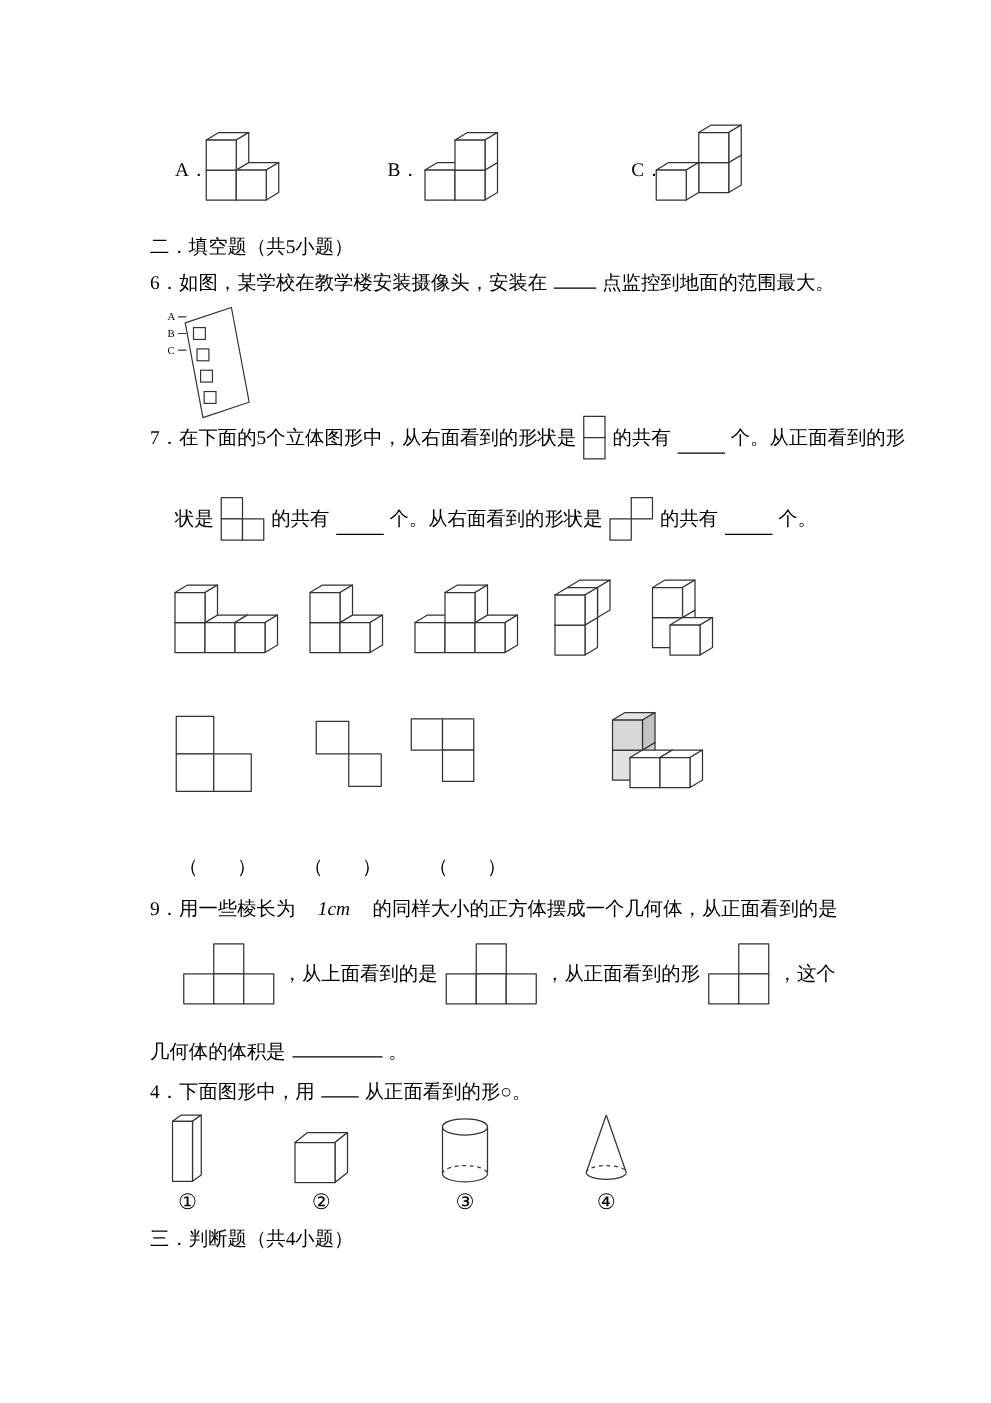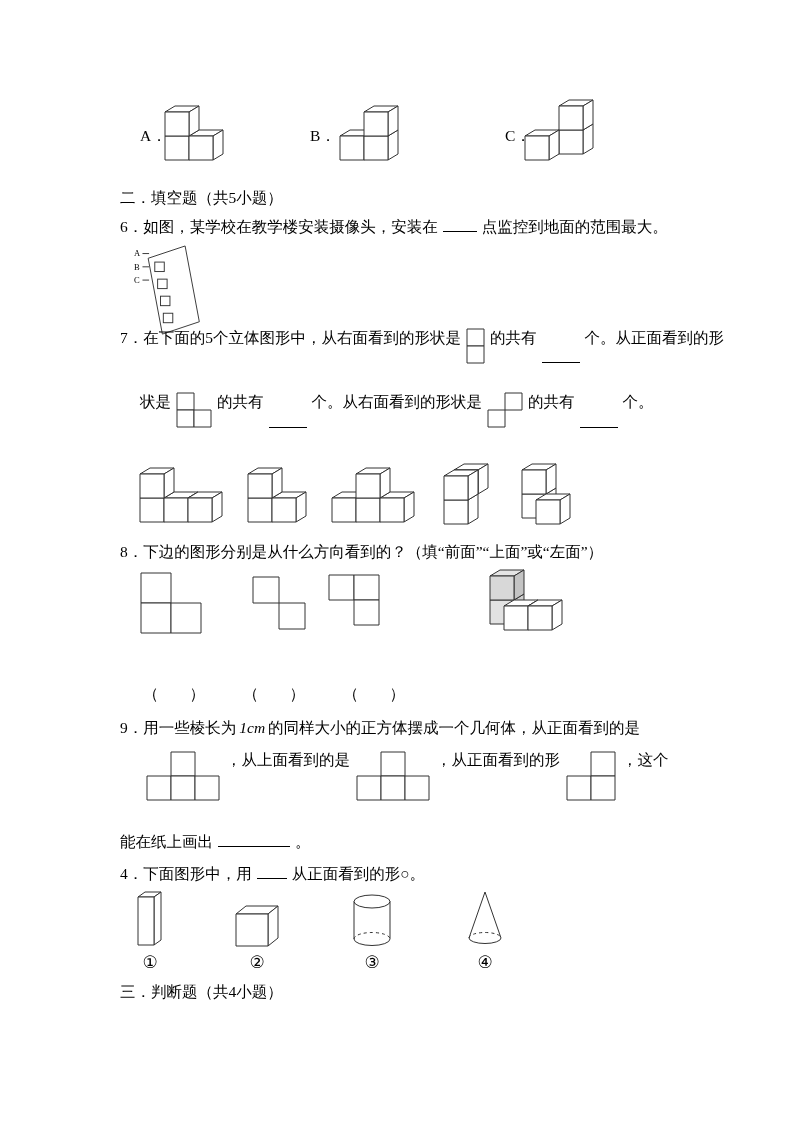--- a/index.html
+++ b/index.html
@@ -1,32 +1,32 @@
 <!DOCTYPE html>
 <html><head>
 <meta charset="utf-8">
 <style>
   *{margin:0;padding:0;box-sizing:border-box}
   html,body{background:#fff}
   .page{position:relative;width:793px;height:1122px;background:#fff;
         font-family:"Liberation Serif","DejaVu Serif",serif;font-size:15.5px;color:#000;overflow:hidden}
   .tline{position:absolute;white-space:nowrap;line-height:24px}
-  .fline{position:absolute;display:flex;white-space:nowrap}
+  .fline{position:absolute;display:flex;align-items:center;white-space:nowrap}
   .sec{font-weight:400}
   .blank{display:inline-block;border-bottom:1px solid #000;height:13px;width:38px;margin:0 5px}
   .fline .blank{align-self:center;margin-top:12px}
   .w30{width:30px}.w34{width:34px}.w72{width:72px}
   .inline-fig{margin:0 5px;flex:0 0 auto}
   .c{fill:#fff;stroke:#333;stroke-width:1;stroke-linejoin:round}
   .ln{fill:none;stroke:#333;stroke-width:1}
   .abs{position:absolute}
   .opt-label{position:absolute;top:30px}
   .solid-col{position:absolute;display:flex;flex-direction:column;align-items:center;justify-content:flex-end;width:70px;height:88px}
   .circ{font-family:"DejaVu Sans",sans-serif;font-size:17px;margin-top:5px}
-  .i{font-style:italic;margin:0 3px}
+  .i{font-style:italic;margin:0 18px}
   .bracket{margin-right:38px}
   svg text{fill:#000;font-family:"Liberation Serif",serif}
 </style>
 </head>
 <body>
 
 <div class="page">
 
   <div class="abs" style="left:120px;top:96px;width:560px;height:72px">
     <span class="opt-label" style="left:20px">A．</span>
@@ -197,21 +197,20 @@
         <rect x="12" y="32" width="24" height="24"></rect>
       <path d="M12,8 l10,-6 h24 l-10,6 z"></path>
         <path d="M36,8 l10,-6 v24 l-10,6 z"></path>
         <rect x="12" y="8" width="24" height="24"></rect>
       <path d="M26,38 l10,-6 h24 l-10,6 z"></path>
         <path d="M50,38 l10,-6 v24 l-10,6 z"></path>
         <rect x="26" y="38" width="24" height="24"></rect>
     </g>
   </svg>
 
-  <div class="tline" style="left:120px;top:540px">8．下边的图形分别是从什么方向看到的？（填“前面”“上面”或“左面”）</div>
 
   <svg class="abs" style="left:140px;top:572px" width="62" height="62" viewBox="0 0 62 62">
     <g class="c">
         <rect x="1" y="1" width="30" height="30"></rect>
         <rect x="1" y="31" width="30" height="30"></rect>
         <rect x="31" y="31" width="30" height="30"></rect>
       </g>
   </svg>
   <svg class="abs" style="left:252px;top:576px" width="54" height="54" viewBox="0 0 54 54">
     <g class="c">
@@ -274,21 +273,21 @@
       <g class="c">
           <rect x="26" y="2" width="24" height="24"></rect>
           <rect x="2" y="26" width="24" height="24"></rect>
           <rect x="26" y="26" width="24" height="24"></rect>
         </g>
     </svg>
     <span>，这个</span>
   </div>
 
   <div class="tline" style="left:120px;top:830px">
-    <span>能在纸上画出</span><span class="blank w72"></span><span>。</span>
+    <span>几何体的体积是</span><span class="blank w72"></span><span>。</span>
   </div>
 
   <div class="tline" style="left:120px;top:862px">
     <span>4．下面图形中，用</span><span class="blank w30"></span><span>从正面看到的形○。</span>
   </div>
 
   <div class="solid-col" style="left:115px;top:884px">
     <svg width="26" height="62" viewBox="0 0 26 62">
       <g class="c">
           <path d="M1,12 l7,-5 h16 l-7,5 z"></path>

